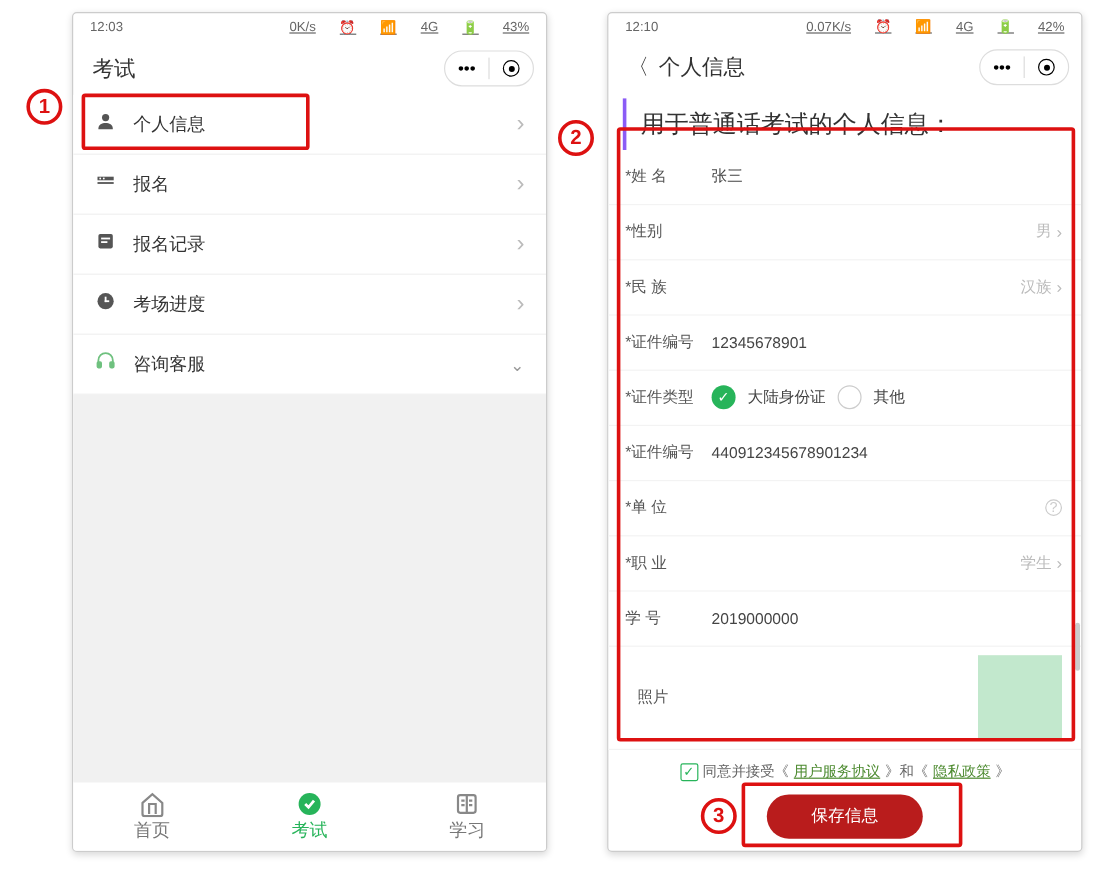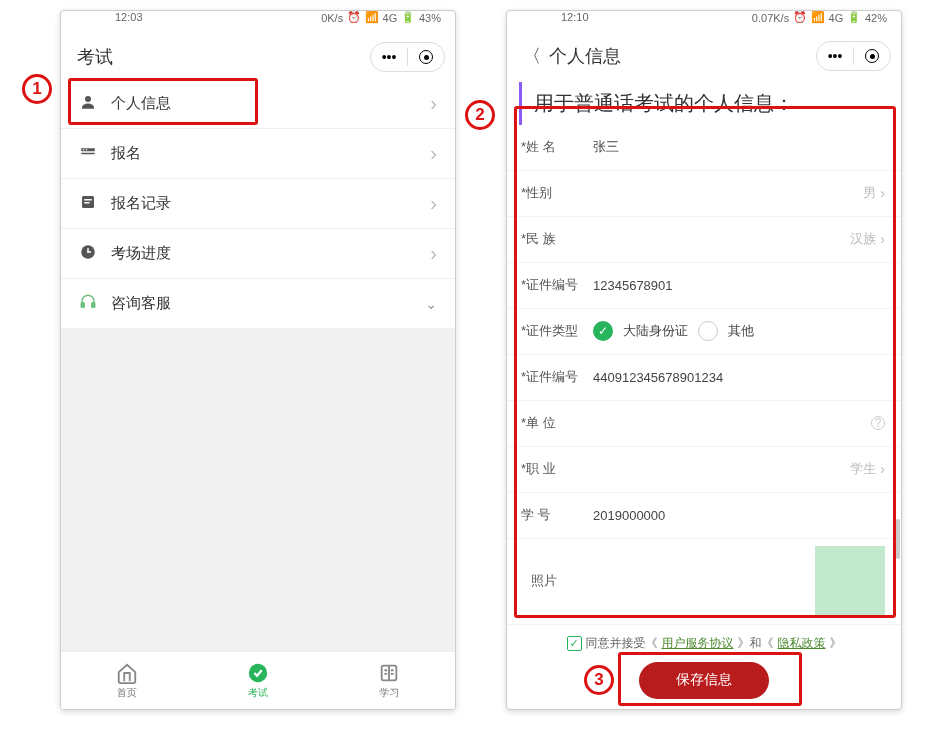--- a/index.html
+++ b/index.html
@@ -23,27 +23,26 @@
       display: flex;
       flex-direction: column;
       overflow: hidden;
     }
     .phone-left { left: 60px; }
     .phone-right { left: 506px; }
     .status-bar {
       height: 24px;
       display: flex;
       justify-content: space-between;
-      align-items: flex-start;
+      align-items: center;
       padding: 0 14px;
       font-size: 11px;
       color: #666;
-      margin-left: 40px;
-    }
-    .status-right { display: flex; align-items: center; gap: 4px; }
+    }
+    .status-right { display: flex; align-items: center; gap: 20px; text-decoration: underline; }
     .app-header {
       height: 44px;
       display: flex;
       align-items: center;
       padding: 0 16px;
       position: relative;
     }
     .header-title { font-size: 18px; font-weight: 500; color: #333; }
     .back-icon { margin-right: 8px; color: #333; font-size: 18px; }
     .capsule {
@@ -80,21 +79,21 @@
       border-bottom: 1px solid #f0f0f0;
     }
     .li-icon { width:22px; margin-right:10px; color:#555;}
     .li-label { flex:1; font-size:15px; color:#333; }
     .chevron { color:#bbb; font-size:20px; }
     .chevron-down { color:#999; font-size:14px; }
     .left-gray { flex:1; background:#f1f1f1; }
     .bottom-nav {
       height:58px; border-top:1px solid #eee; display:flex; background:#fff;
     }
-    .nav-item { flex:1; display:flex; flex-direction:column; align-items:center; justify-content:center; font-size:10px; color:#777;}
+    .nav-item { flex:1; display:flex; flex-direction:column; align-items:center; justify-content:center; font-size:15px; color:#777;}
     .nav-item.active { color:#27b45a; }
     .nav-icon { width:22px; height:22px; margin-bottom:2px; }
     
     
     .subheader {
       padding: 8px 0 8px 12px; font-size:20px; color:#333; margin: 4px 12px 0 12px;
       border-left: 3px solid #8b5cf6;
     }
     .form { background:#fff; }
     .field {

